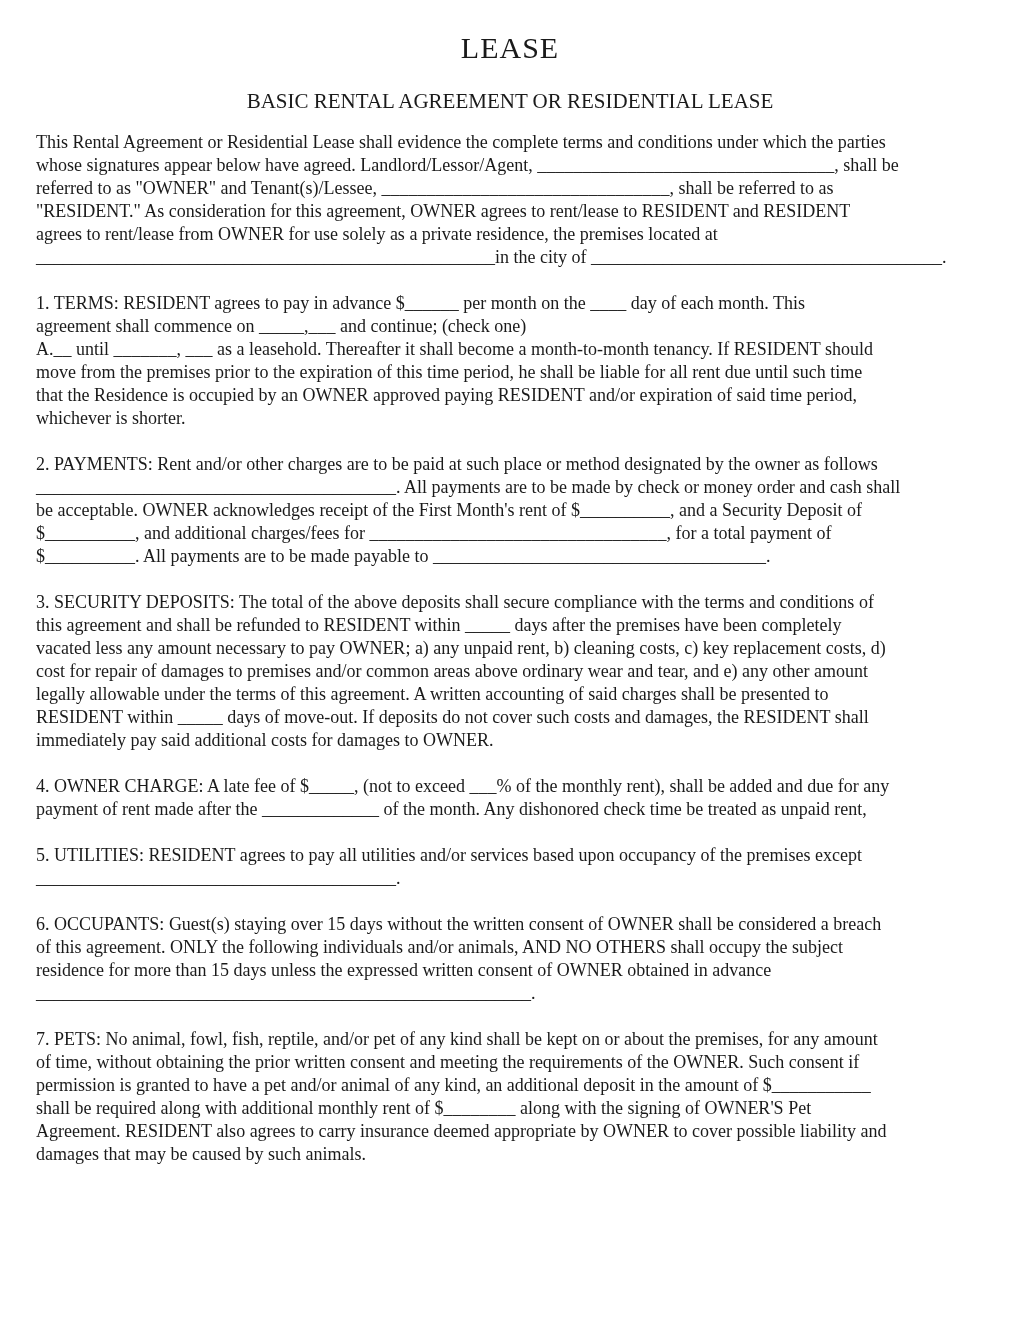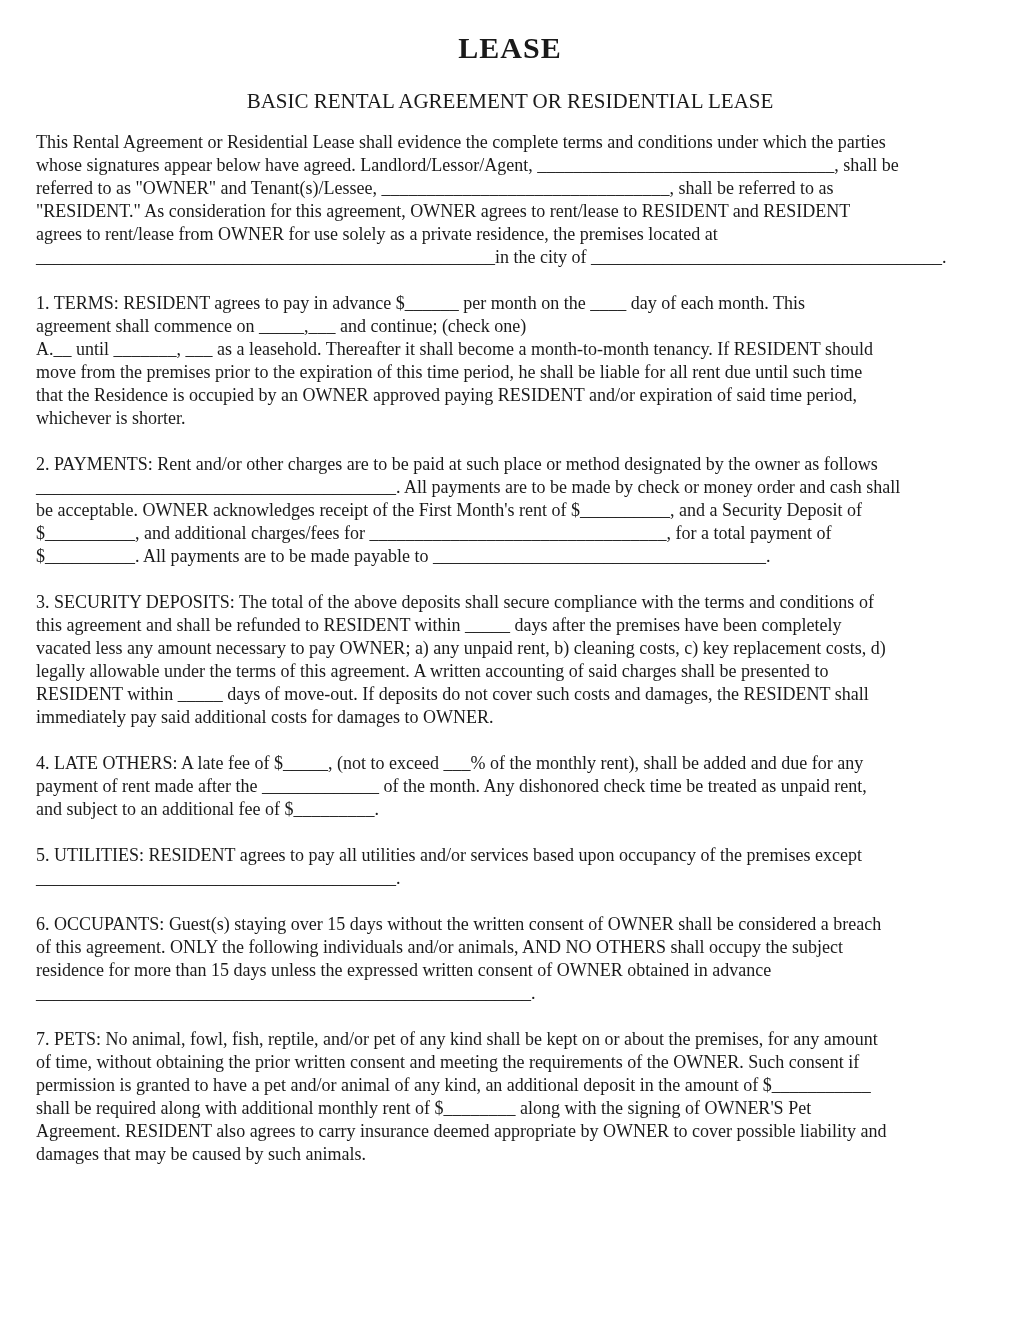--- a/index.html
+++ b/index.html
@@ -19,21 +19,21 @@
     width: 1020px;
     height: 1320px;
     padding: 30px 36px 20px 36px;
     background: #ffffff;
     overflow: hidden;
   }
   .doc-title {
     text-align: center;
     font-size: 30px;
     line-height: 36px;
-    font-weight: bold;
+    font-weight: normal;
     letter-spacing: 1px;
     margin: 0;
   }
   .doc-subtitle {
     text-align: center;
     font-size: 21px;
     line-height: 26px;
     font-weight: normal;
     margin: 22px 0 0 0;
   }
@@ -88,29 +88,29 @@
     <div class="doc-line">________________________________________. All payments are to be made by check or money order and cash shall</div>
     <div class="doc-line">be acceptable. OWNER acknowledges receipt of the First Month's rent of $__________, and a Security Deposit of</div>
     <div class="doc-line">$__________, and additional charges/fees for _________________________________, for a total payment of</div>
     <div class="doc-line">$__________. All payments are to be made payable to _____________________________________.</div>
   </div>
 
   <div class="paragraph">
     <div class="doc-line"><span class="sec-num">3.</span> <span class="sec-heading">SECURITY DEPOSITS:</span> <span>The total of the above deposits shall secure compliance with the terms and conditions of</span></div>
     <div class="doc-line">this agreement and shall be refunded to RESIDENT within _____ days after the premises have been completely</div>
     <div class="doc-line">vacated less any amount necessary to pay OWNER; a) any unpaid rent, b) cleaning costs, c) key replacement costs, d)</div>
+    <div class="doc-line">cost for repair of damages to premises and/or common areas above ordinary wear and tear, and e) any other amount</div>
     <div class="doc-line">legally allowable under the terms of this agreement. A written accounting of said charges shall be presented to</div>
     <div class="doc-line">RESIDENT within _____ days of move-out. If deposits do not cover such costs and damages, the RESIDENT shall</div>
     <div class="doc-line">immediately pay said additional costs for damages to OWNER.</div>
   </div>
 
   <div class="paragraph">
-    <div class="doc-line"><span class="sec-num">4.</span> <span class="sec-heading">LATE OTHERS:</span> <span>A late fee of $_____, (not to exceed ___% of the monthly rent), shall be added and due for any</span></div>
+    <div class="doc-line"><span class="sec-num">4.</span> <span class="sec-heading">OWNER CHARGE:</span> <span>A late fee of $_____, (not to exceed ___% of the monthly rent), shall be added and due for any</span></div>
     <div class="doc-line">payment of rent made after the _____________ of the month. Any dishonored check time be treated as unpaid rent,</div>
-    <div class="doc-line">and subject to an additional fee of $_________.</div>
   </div>
 
   <div class="paragraph">
     <div class="doc-line"><span class="sec-num">5.</span> <span class="sec-heading">UTILITIES:</span> <span>RESIDENT agrees to pay all utilities and/or services based upon occupancy of the premises except</span></div>
     <div class="doc-line">________________________________________.</div>
   </div>
 
   <div class="paragraph">
     <div class="doc-line"><span class="sec-num">6.</span> <span class="sec-heading">OCCUPANTS:</span> <span>Guest(s) staying over 15 days without the written consent of OWNER shall be considered a breach</span></div>
     <div class="doc-line">of this agreement. ONLY the following individuals and/or animals, AND NO OTHERS shall occupy the subject</div>

